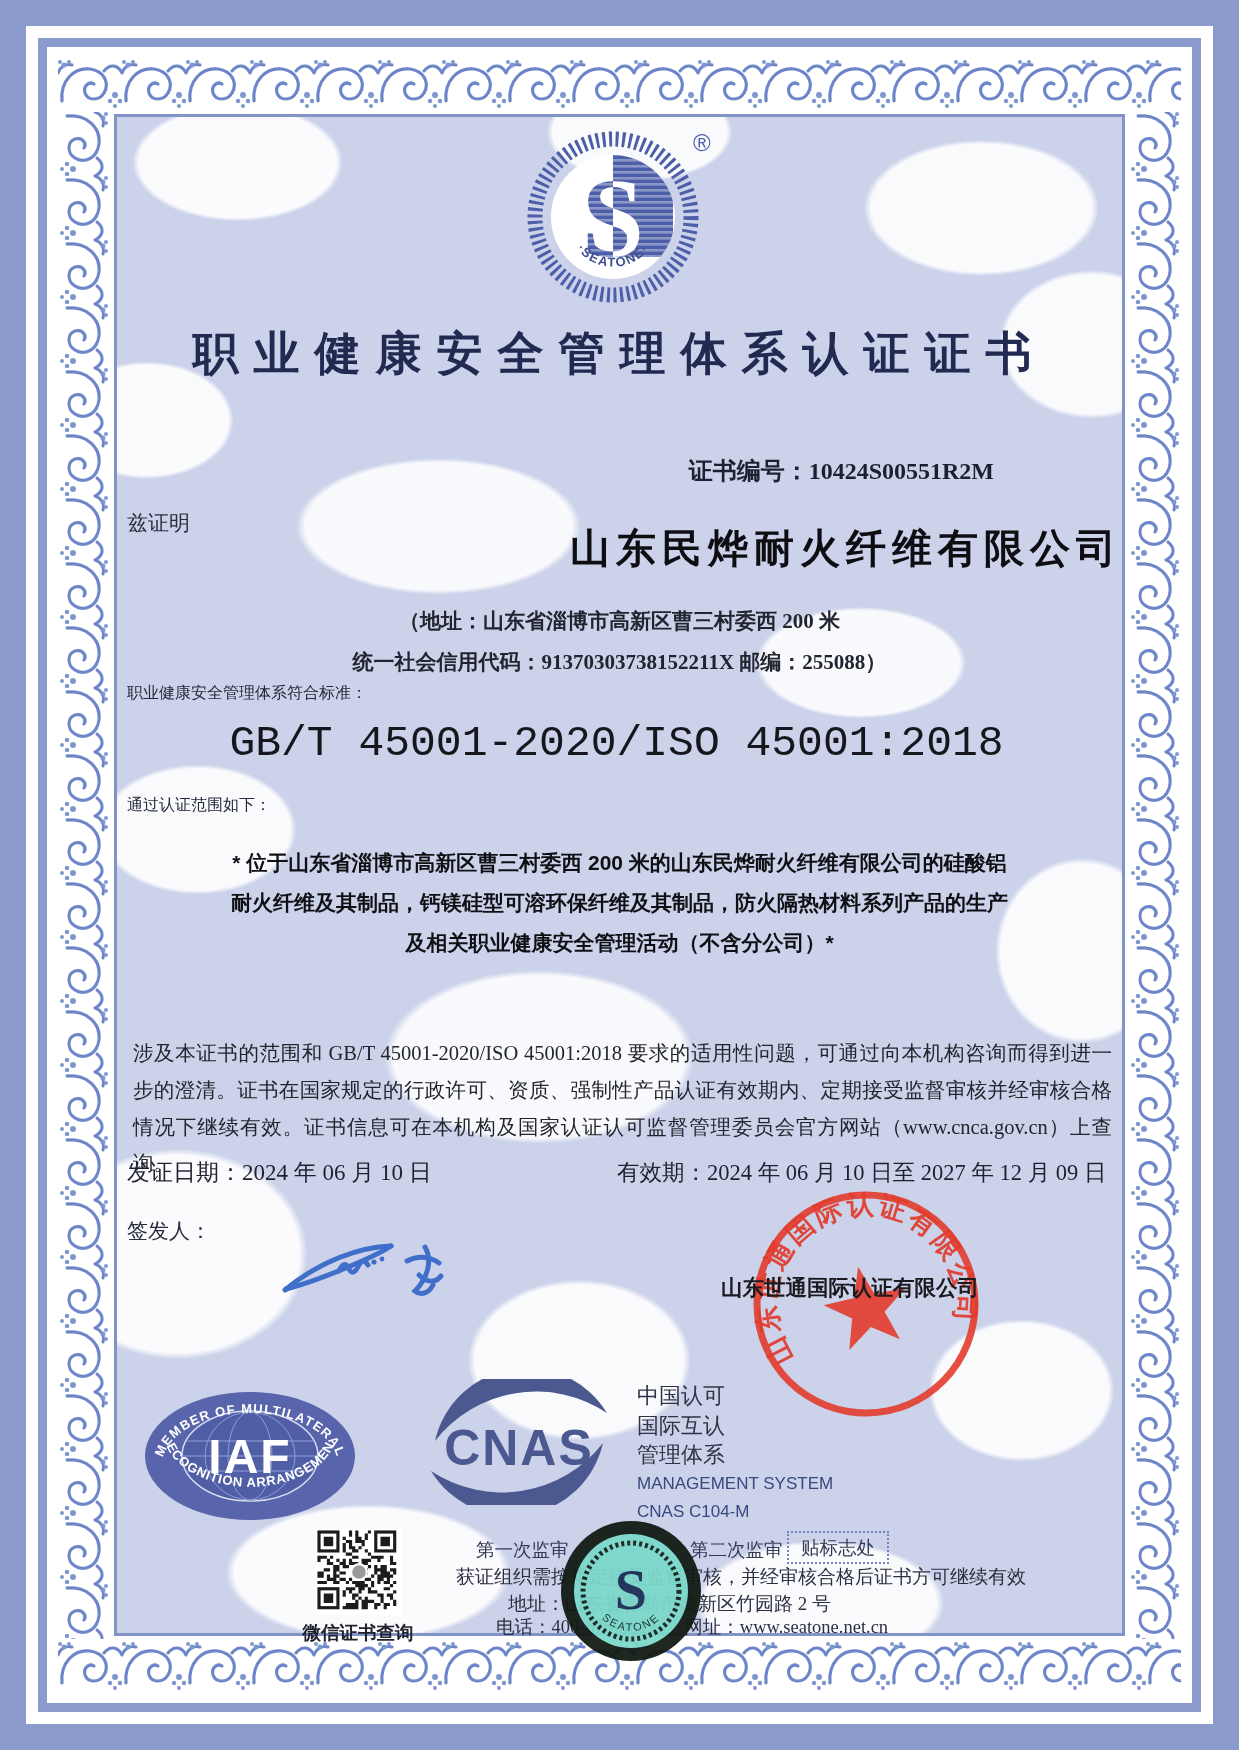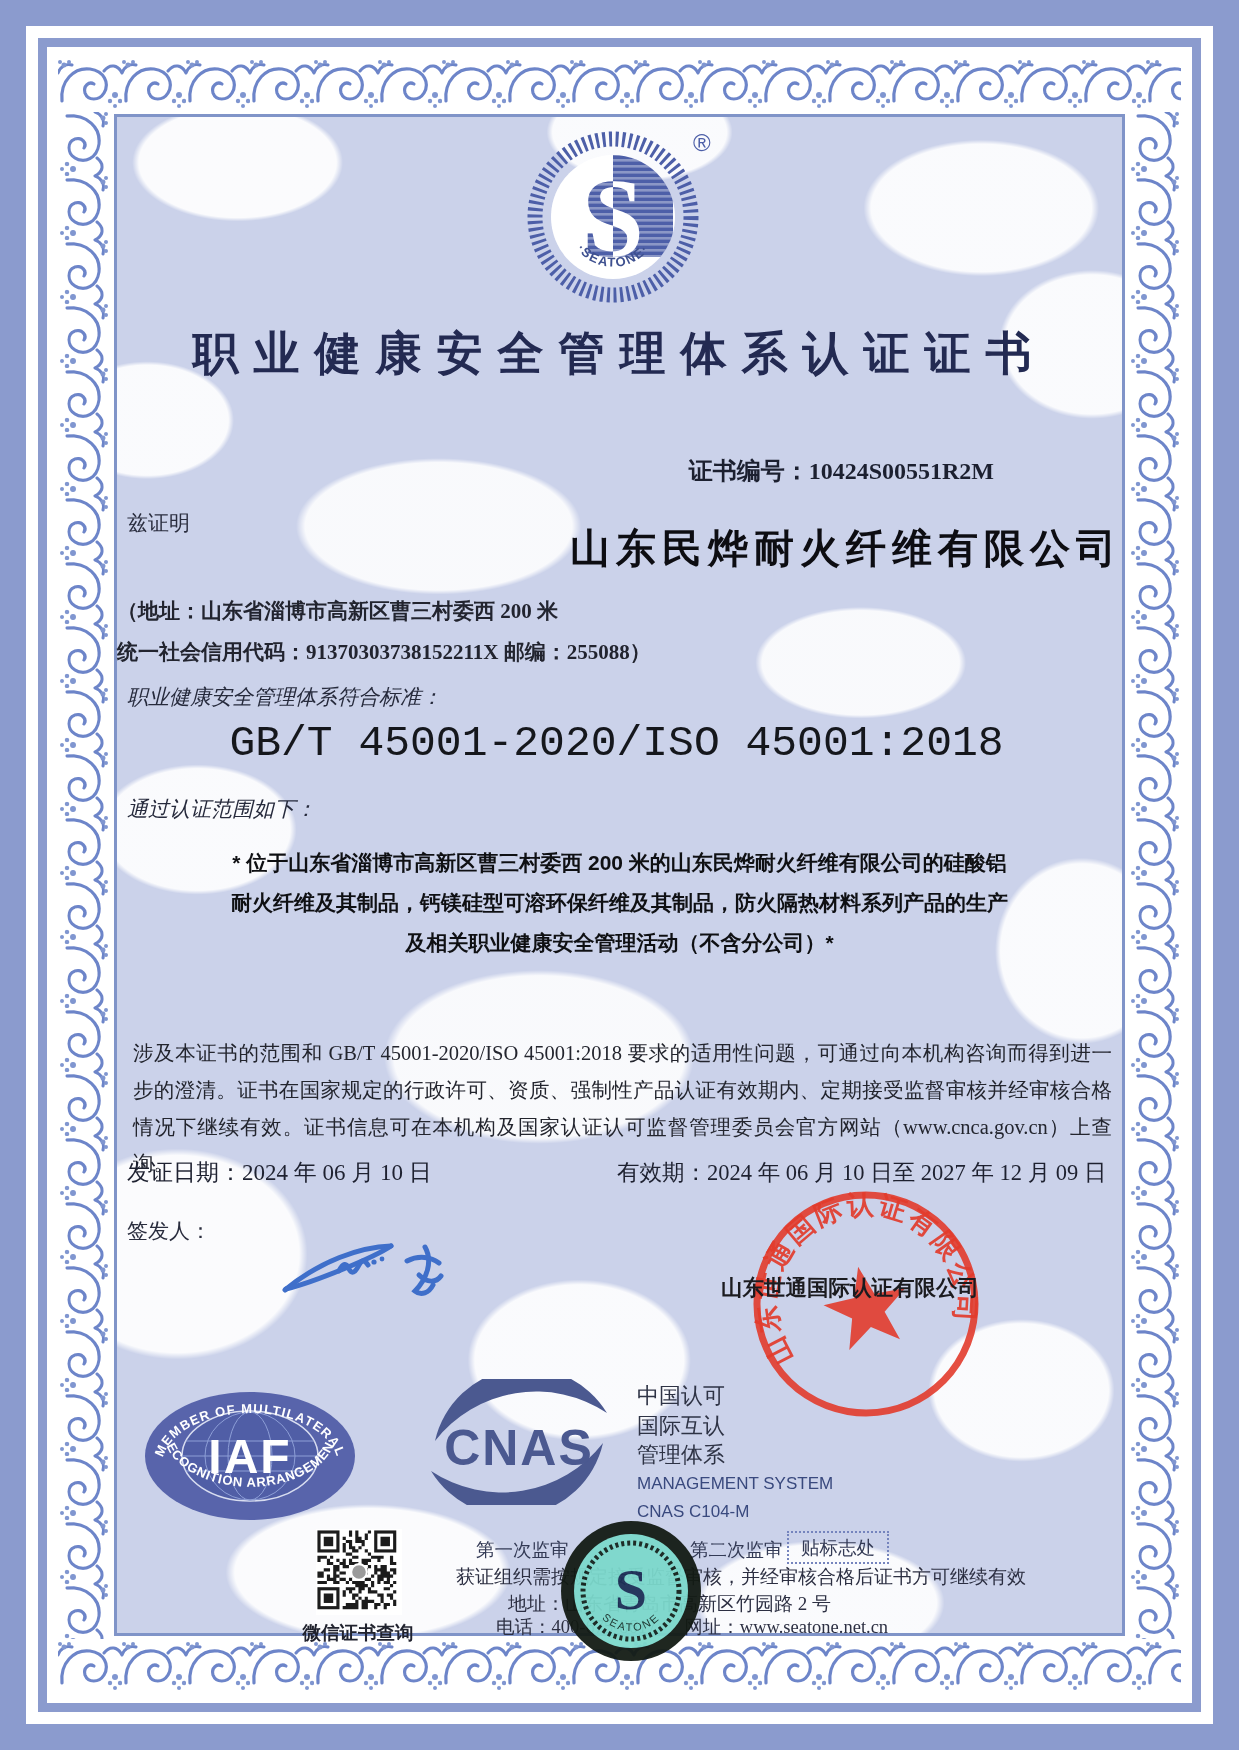--- a/index.html
+++ b/index.html
@@ -31,23 +31,23 @@
            radial-gradient(ellipse 150px 115px at 90% 84%, rgba(255,255,255,.9) 0 58%, transparent 62%),
            radial-gradient(ellipse 230px 110px at 25% 96%, rgba(255,255,255,.92) 0 58%, transparent 62%),
            radial-gradient(ellipse 200px 100px at 70% 98%, rgba(255,255,255,.9) 0 58%, transparent 62%);}
   .abs{position:absolute;}
   .title{top:206px;left:0;right:0;text-align:center;font-size:46px;font-weight:bold;
          letter-spacing:15px;color:#232a52;}
   .certno{top:338px;right:128px;font-size:24px;font-weight:bold;color:#1c2030;}
   .intro{left:10px;top:392px;font-size:21px;color:#2a2d3e;}
   .company{top:404px;left:0;right:0;text-align:right;font-size:40px;font-weight:bold;
            letter-spacing:6px;color:#0d0d12;font-family:"Liberation Sans",sans-serif;}
-  .addr{left:0;right:0;font-size:21px;font-weight:bold;color:#22242f;}
+  .addr{left:0;right:0;text-align:center;font-size:21px;font-weight:bold;color:#22242f;margin-top:10px;}
   .a1{top:480px;} .a2{top:521px;}
-  .lbl{left:10px;font-size:21px;color:#262a3c;font-style:italic;}
+  .lbl{left:10px;font-size:16px;color:#262a3c;}
   .l1{top:566px;} .l2{top:678px;}
   .standard{top:602px;left:0;right:6px;text-align:center;font-size:43px;color:#15171c;
             font-family:Liberation Mono, monospace;}
   .scope{top:726px;left:0;right:0;text-align:center;font-size:21px;font-weight:bold;
          line-height:40px;color:#0f1013;font-family:"Liberation Sans",sans-serif;}
   .disclaimer{left:16px;right:10px;top:918px;font-size:20.5px;line-height:36.8px;
               text-align:justify;color:#23252e;}
   .d-issue{left:10px;top:1040px;font-size:23px;color:#1e2130;}
   .d-valid{left:500px;top:1040px;font-size:22.5px;color:#1e2130;}
   .signer{left:10px;top:1100px;font-size:21px;color:#2a2d3e;}

